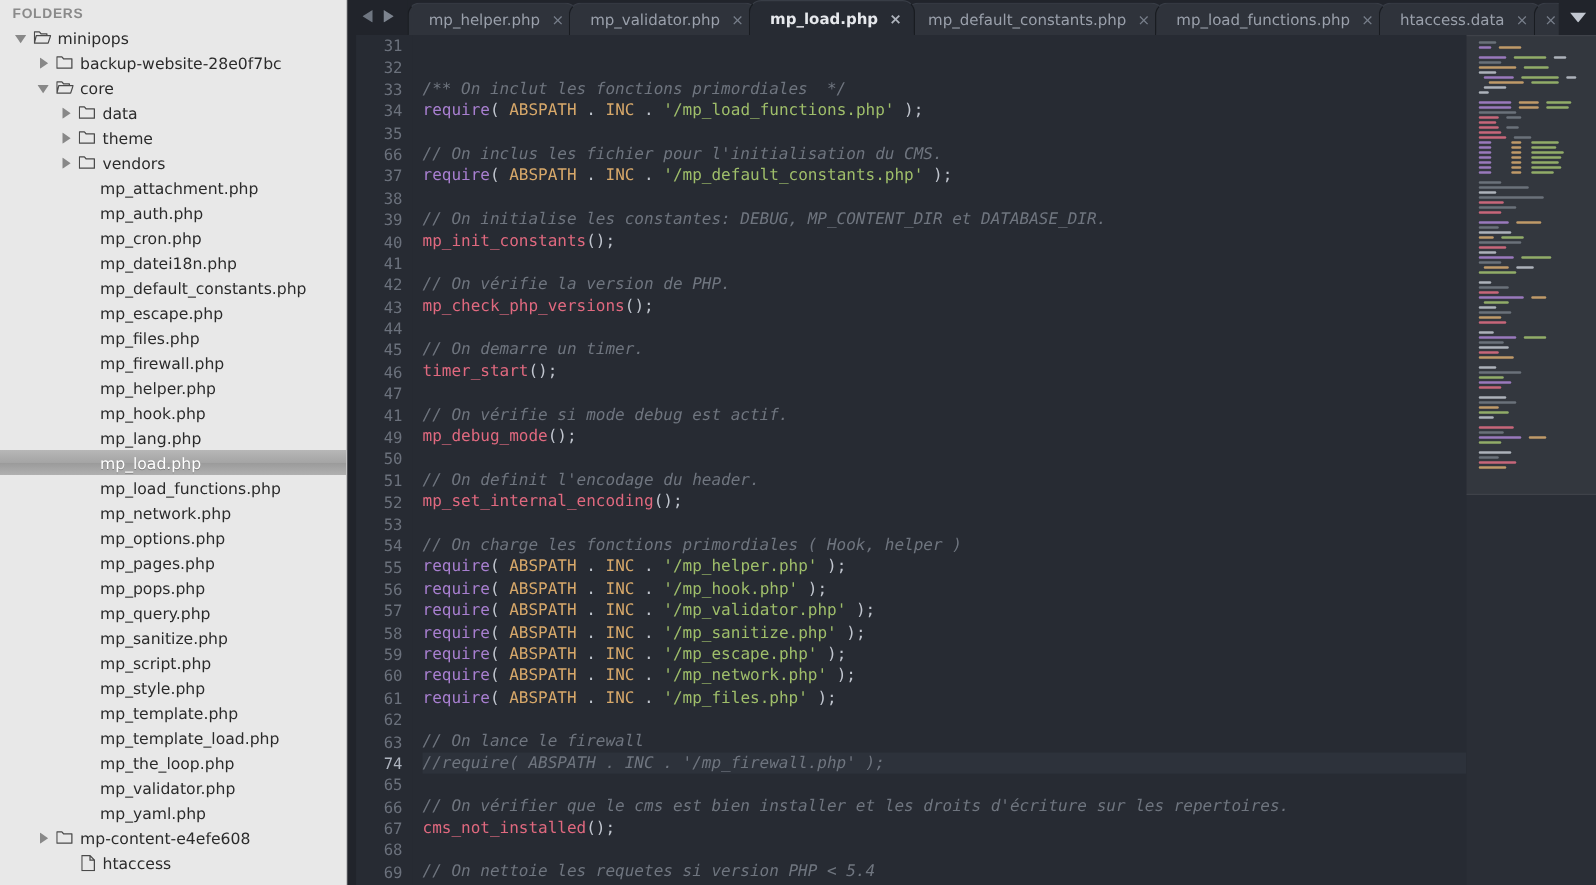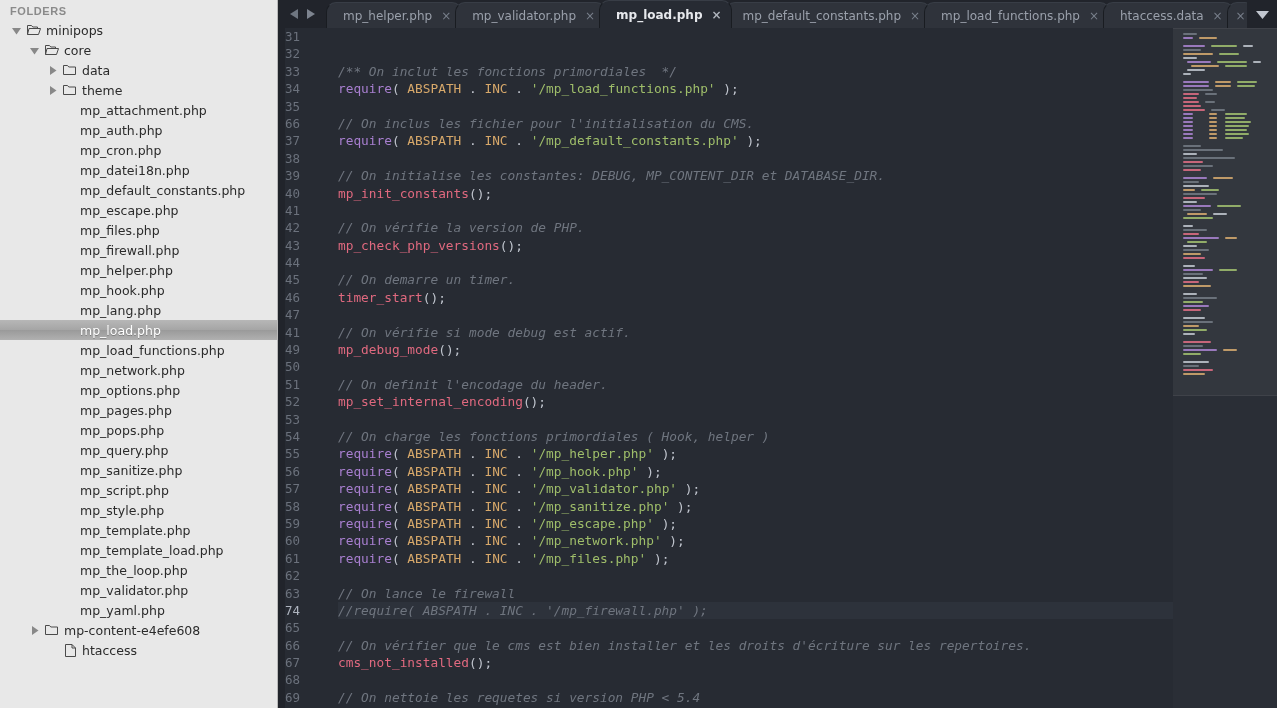--- a/index.html
+++ b/index.html
@@ -130,21 +130,21 @@
   }
   #left-rail {
     width: 7px; flex: 0 0 7px;
     background: #21242b;
     height: 100%;
   }
   #gutter {
     width: 45px; flex: 0 0 45px;
     background: #272b33;
     padding-top: 0;
-    text-align: left;
+    text-align: right;
     font-family: "DejaVu Sans Mono", monospace;
     font-size: 12.5px;
     color: #6b717c;
     user-select: none;
   }
   #gutter .gl { height: 17.4px; line-height: 17.4px; padding-right: 8px; }
   #gutter .gl.cur { color: #aeb4bf; }
   #code {
     flex: 1 1 auto;
     font-family: "DejaVu Sans Mono", monospace;
@@ -204,20 +204,34 @@
             <svg width="14" height="12" viewBox="0 0 14 12">
               <path d="M0.5 10.5 L0.5 1.5 L4.5 1.5 L5.8 3 L10.5 3 L10.5 4.5 M2 4.5 L13.5 4.5 L11.5 10.5 L0.5 10.5 Z" fill="none" stroke="#4a4a4a" stroke-width="1" stroke-linejoin="round"></path>
             </svg>
           </div>
           <div class="tlabel">minipops</div>
         </div>
         <div class="tree-row">
           <div style="width: 26px; flex: 0 0 26px;"></div>
           <div class="tw">
             <svg width="9" height="9" viewBox="0 0 9 9">
+              <polygon points="2,0 8.5,4.5 2,9" fill="#888888"></polygon>
+            </svg>
+          </div>
+          <div class="ticon">
+            <svg width="14" height="12" viewBox="0 0 14 12">
+              <path d="M0.5 10.5 L0.5 1.5 L4.5 1.5 L5.8 3 L12.5 3 L12.5 10.5 Z" fill="none" stroke="#4a4a4a" stroke-width="1" stroke-linejoin="round"></path>
+            </svg>
+          </div>
+          <div class="tlabel">backup-website-28e0f7bc</div>
+        </div>
+        <div class="tree-row">
+          <div style="width: 26px; flex: 0 0 26px;"></div>
+          <div class="tw">
+            <svg width="9" height="9" viewBox="0 0 9 9">
               <polygon points="0,2 9,2 4.5,8.5" fill="#888888"></polygon>
             </svg>
           </div>
           <div class="ticon">
             <svg width="14" height="12" viewBox="0 0 14 12">
               <path d="M0.5 10.5 L0.5 1.5 L4.5 1.5 L5.8 3 L10.5 3 L10.5 4.5 M2 4.5 L13.5 4.5 L11.5 10.5 L0.5 10.5 Z" fill="none" stroke="#4a4a4a" stroke-width="1" stroke-linejoin="round"></path>
             </svg>
           </div>
           <div class="tlabel">core</div>
         </div>
@@ -241,20 +255,34 @@
             <svg width="9" height="9" viewBox="0 0 9 9">
               <polygon points="2,0 8.5,4.5 2,9" fill="#888888"></polygon>
             </svg>
           </div>
           <div class="ticon">
             <svg width="14" height="12" viewBox="0 0 14 12">
               <path d="M0.5 10.5 L0.5 1.5 L4.5 1.5 L5.8 3 L12.5 3 L12.5 10.5 Z" fill="none" stroke="#4a4a4a" stroke-width="1" stroke-linejoin="round"></path>
             </svg>
           </div>
           <div class="tlabel">theme</div>
+        </div>
+        <div class="tree-row">
+          <div style="width: 44px; flex: 0 0 44px;"></div>
+          <div class="tw">
+            <svg width="9" height="9" viewBox="0 0 9 9">
+              <polygon points="2,0 8.5,4.5 2,9" fill="#888888"></polygon>
+            </svg>
+          </div>
+          <div class="ticon">
+            <svg width="14" height="12" viewBox="0 0 14 12">
+              <path d="M0.5 10.5 L0.5 1.5 L4.5 1.5 L5.8 3 L12.5 3 L12.5 10.5 Z" fill="none" stroke="#4a4a4a" stroke-width="1" stroke-linejoin="round"></path>
+            </svg>
+          </div>
+          <div class="tlabel">vendors</div>
         </div>
         <div class="tree-row">
           <div style="width: 62px; flex: 0 0 62px;"></div>
           <div class="tw"></div>
           <div class="tlabel">mp_attachment.php</div>
         </div>
         <div class="tree-row">
           <div style="width: 62px; flex: 0 0 62px;"></div>
           <div class="tw"></div>
           <div class="tlabel">mp_auth.php</div>

